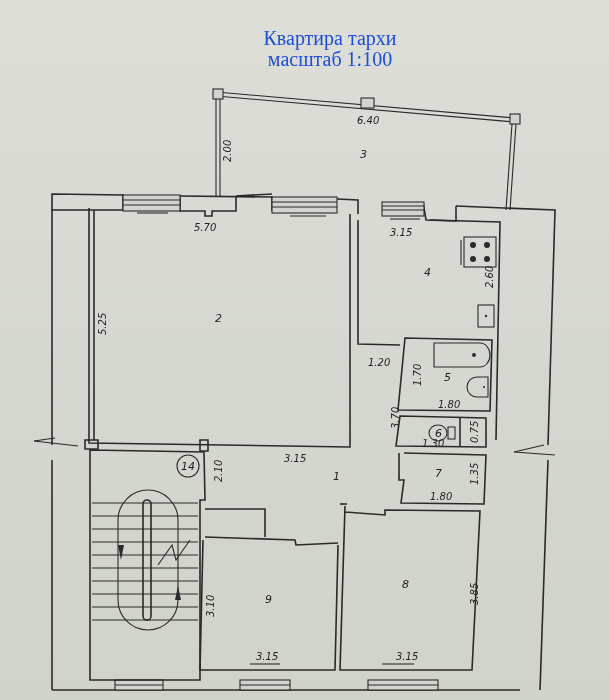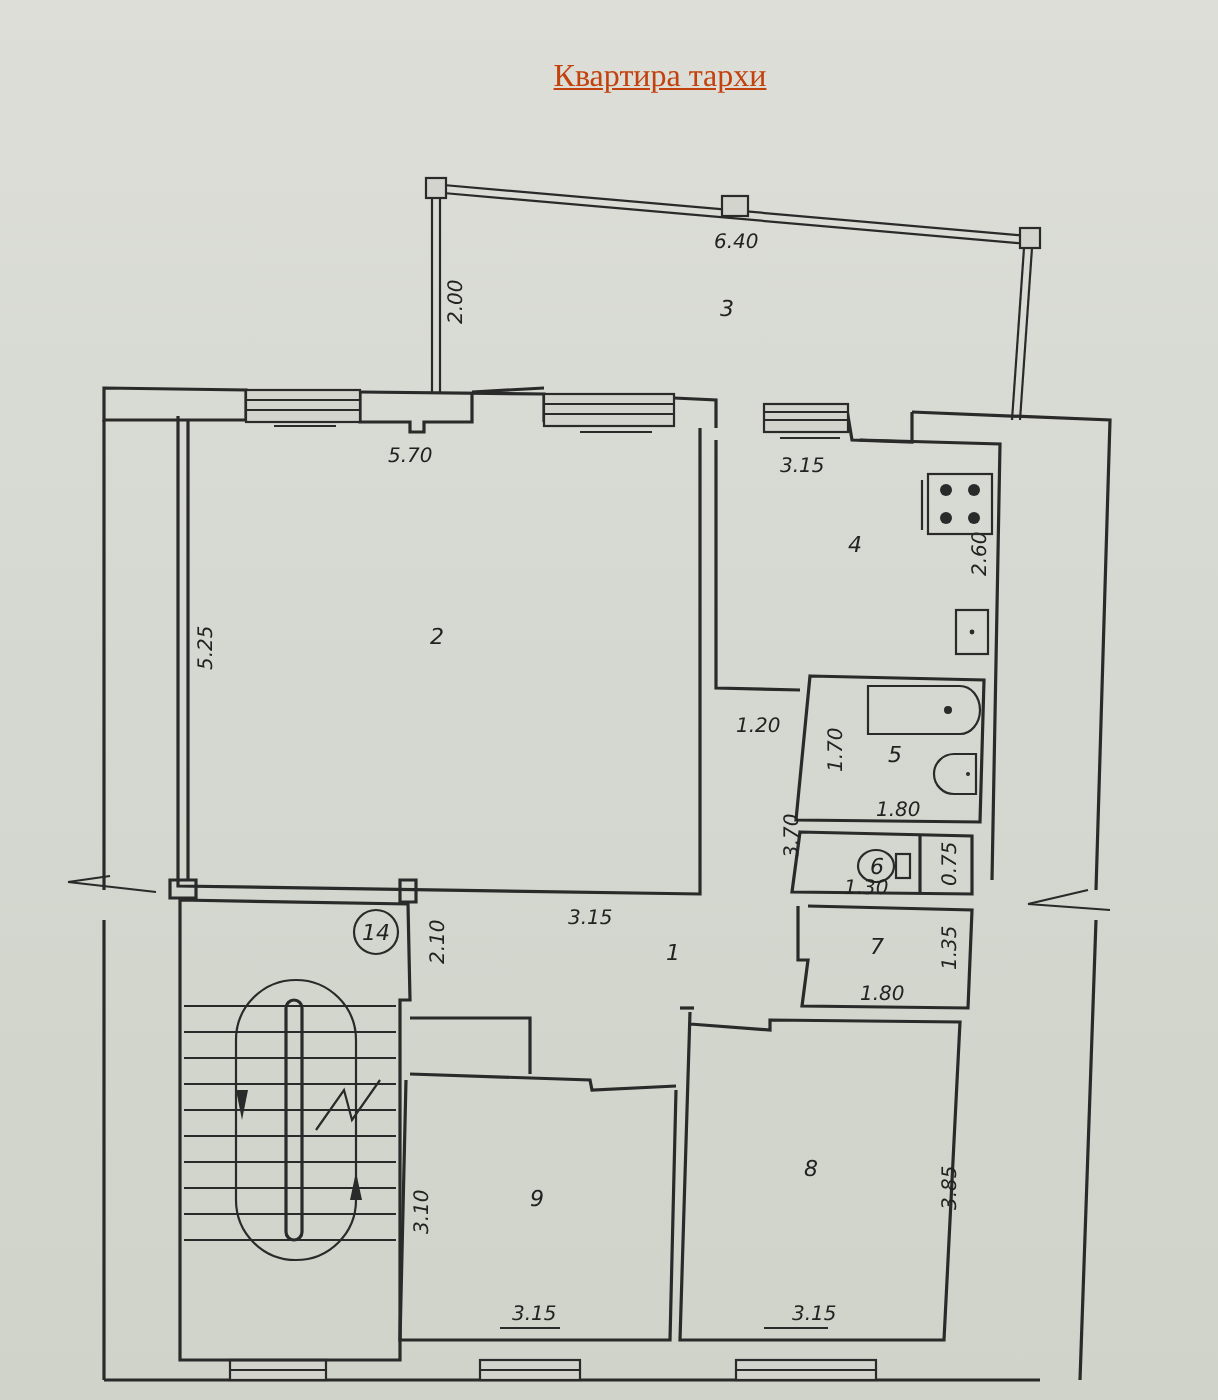--- a/index.html
+++ b/index.html
@@ -8,40 +8,41 @@
       background: #d7d9d2;
       font-family: "DejaVu Serif", serif;
       position: relative;
     }
     .paper {
       position: absolute; left: 0; top: 0; width: 609px; height: 700px;
       background: linear-gradient(180deg, #dcded7 0%, #d5d8d0 50%, #d0d3ca 100%);
     }
     .title {
       position: absolute; left: 230px; top: 28px; width: 200px;
-      text-align: center; color: #c2410c;
-      font-family: "Liberation Serif", serif; font-size: 16px; line-height: 21px; text-decoration: underline;
+      text-align: center; color: #1d4ed8;
+      font-family: "Liberation Serif", serif; font-size: 20px; line-height: 21px;
     }
     svg.plan { position: absolute; left: 0; top: 0; }
     svg.plan .w { fill: none; stroke: #2a2a2a; stroke-width: 1.6; }
     svg.plan .t { fill: none; stroke: #2a2a2a; stroke-width: 1.1; }
     svg.plan .win { fill: #d2d4cd; stroke: #2a2a2a; stroke-width: 1.1; }
     svg.plan text {
       font-family: "DejaVu Sans", sans-serif; font-style: italic;
       font-size: 10px; fill: #222;
     }
     svg.plan text.num { font-size: 11px; }
   </style>
 </head>
 <body>
 
 <div class="paper"></div>
 
 <div class="title">
   <div>Квартира тархи</div>
+  <div>масштаб 1:100</div>
 </div>
 
 <svg class="plan" width="609" height="700" viewBox="0 0 609 700">
 
   <g>
     <path class="t" d="M216 92 L514 118"></path>
     <path class="t" d="M216 96 L514 122"></path>
     <rect class="win" x="213" y="89" width="10" height="10"></rect>
     <rect class="win" x="361" y="98" width="13" height="10"></rect>
     <rect class="win" x="510" y="114" width="10" height="10"></rect>

